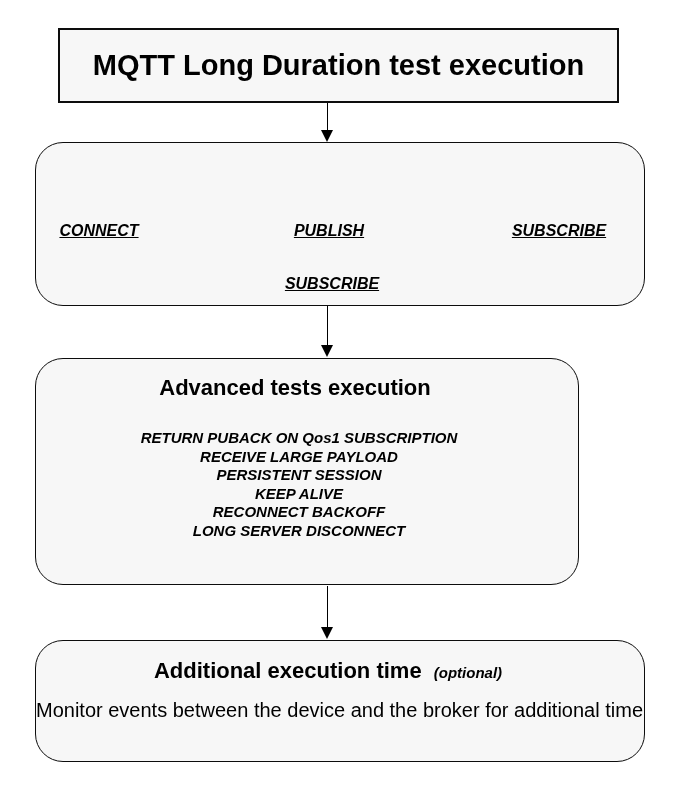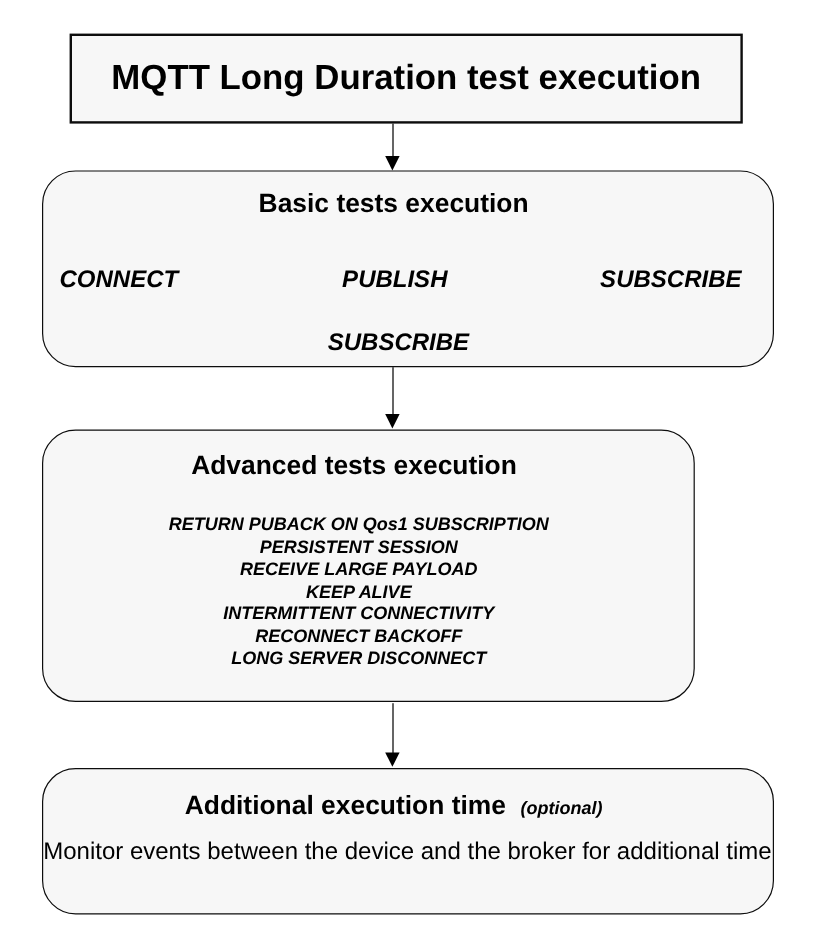--- a/index.html
+++ b/index.html
@@ -40,22 +40,23 @@
     font-size: 22px; font-weight: bold;
     white-space: nowrap;
   }
   .node-basic .box-title { top: 14px; }
   .node-advanced .box-title { top: 16px; }
   .node-additional .box-title { top: 17px; }
 
   .test-item {
     position: absolute;
     transform: translateX(-50%);
-    font-size: 20px; font-weight: bold; font-style: italic;
+    font-size: 16px; font-weight: bold; font-style: italic;
     white-space: nowrap;
+    text-decoration: underline;
   }
   .item-row { top: 79px; }
   .item-connect { left: 63px; }
   .item-publish { left: 293px; }
   .item-subscribe { left: 523px; }
   .item-reconnect { left: 296px; top: 132px; }
 
   .adv-list {
     position: absolute; left: 0; right: 16px; top: 70px;
     text-align: center;
@@ -100,40 +101,38 @@
   <div class="node node-main">
     <span class="main-title">MQTT Long Duration test execution</span>
   </div>
 
   <div class="arrow arrow-1">
     <div class="arrow-line"></div>
     <div class="arrow-head"></div>
   </div>
 
   <div class="node rounded node-basic">
-    <div class="box-title">Basic tests execution</div>
     <span class="test-item item-row item-connect">CONNECT</span>
     <span class="test-item item-row item-publish">PUBLISH</span>
     <span class="test-item item-row item-subscribe">SUBSCRIBE</span>
     <span class="test-item item-reconnect">SUBSCRIBE</span>
   </div>
 
   <div class="arrow arrow-2">
     <div class="arrow-line"></div>
     <div class="arrow-head"></div>
   </div>
 
   <div class="node rounded node-advanced">
     <div class="box-title">Advanced tests execution</div>
     <div class="adv-list">
       <div class="adv-item">RETURN PUBACK ON Qos1 SUBSCRIPTION</div>
+      <div class="adv-item">RECEIVE LARGE PAYLOAD</div>
       <div class="adv-item">PERSISTENT SESSION</div>
-      <div class="adv-item">RECEIVE LARGE PAYLOAD</div>
       <div class="adv-item">KEEP ALIVE</div>
-      <div class="adv-item">INTERMITTENT CONNECTIVITY</div>
       <div class="adv-item">RECONNECT BACKOFF</div>
       <div class="adv-item">LONG SERVER DISCONNECT</div>
     </div>
   </div>
 
   <div class="arrow arrow-3">
     <div class="arrow-line"></div>
     <div class="arrow-head"></div>
   </div>
 

